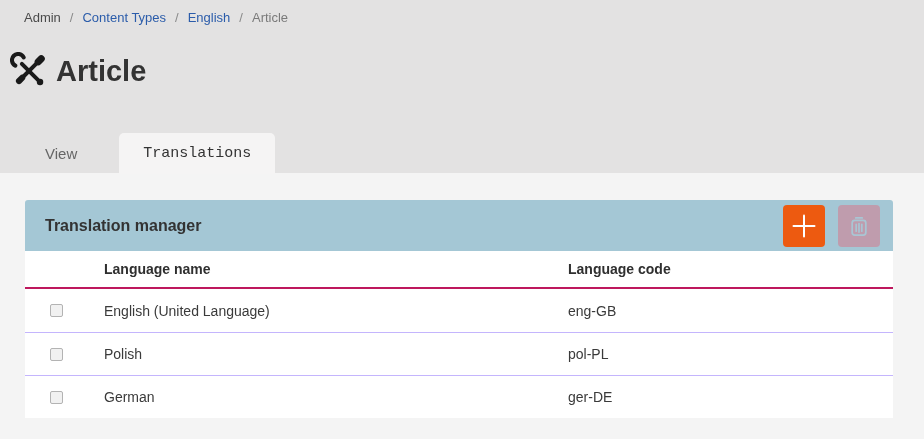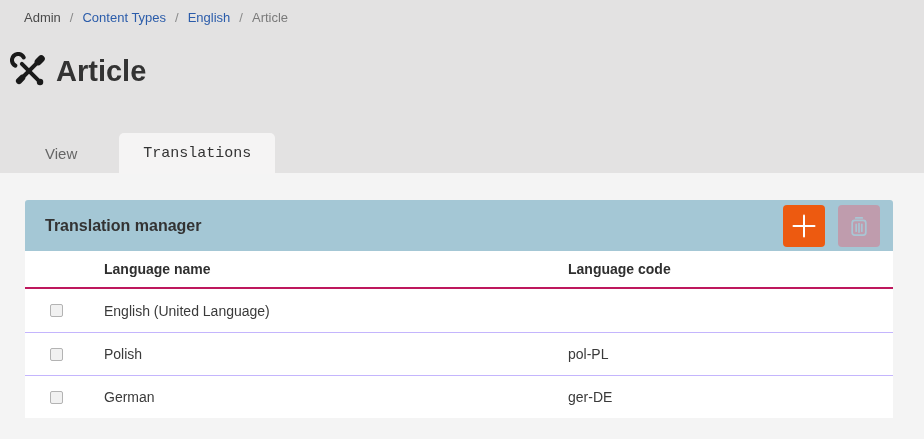--- a/index.html
+++ b/index.html
@@ -179,20 +179,21 @@
       <div class="cell-check"></div>
       <div>Language name</div>
       <div>Language code</div>
     </div>
 
     <div class="trow tbody-row">
       <div class="cell-check">
         <input type="checkbox" class="row-checkbox" style="">
       </div>
       <div>English (United Language)</div>
+      <div>eng-GB</div>
     </div>
 
     <div class="trow tbody-row">
       <div class="cell-check">
         <input type="checkbox" class="row-checkbox" style="">
       </div>
       <div>Polish</div>
       <div>pol-PL</div>
     </div>
 

